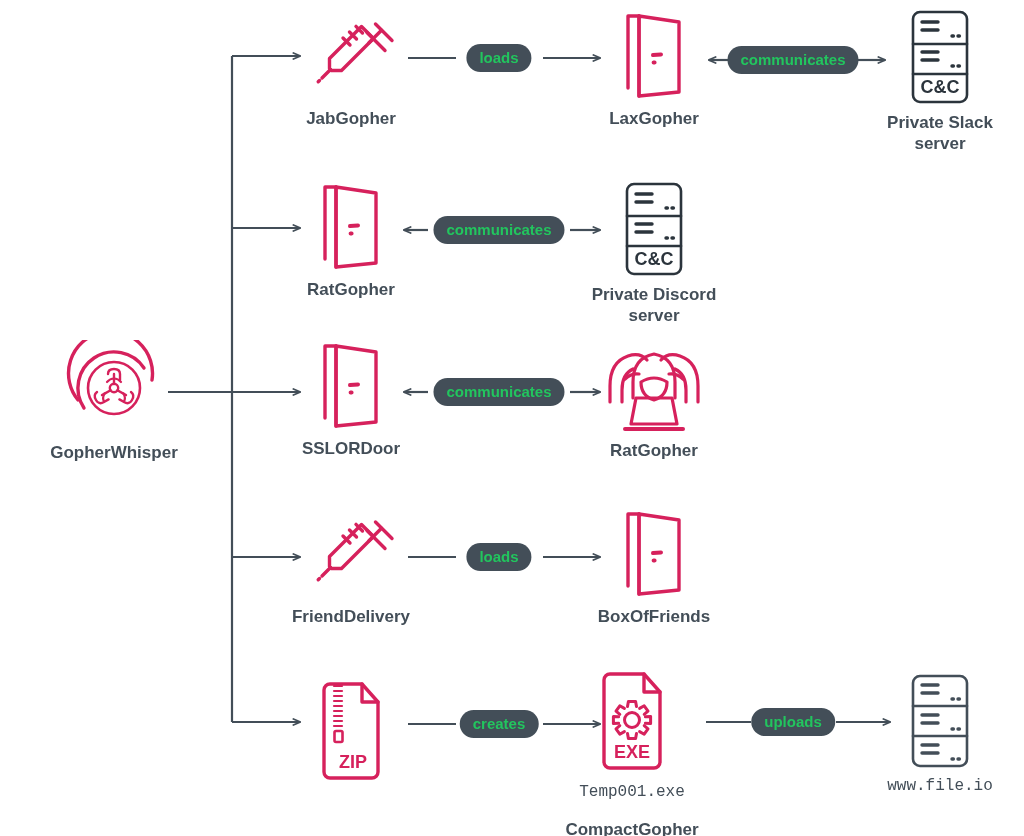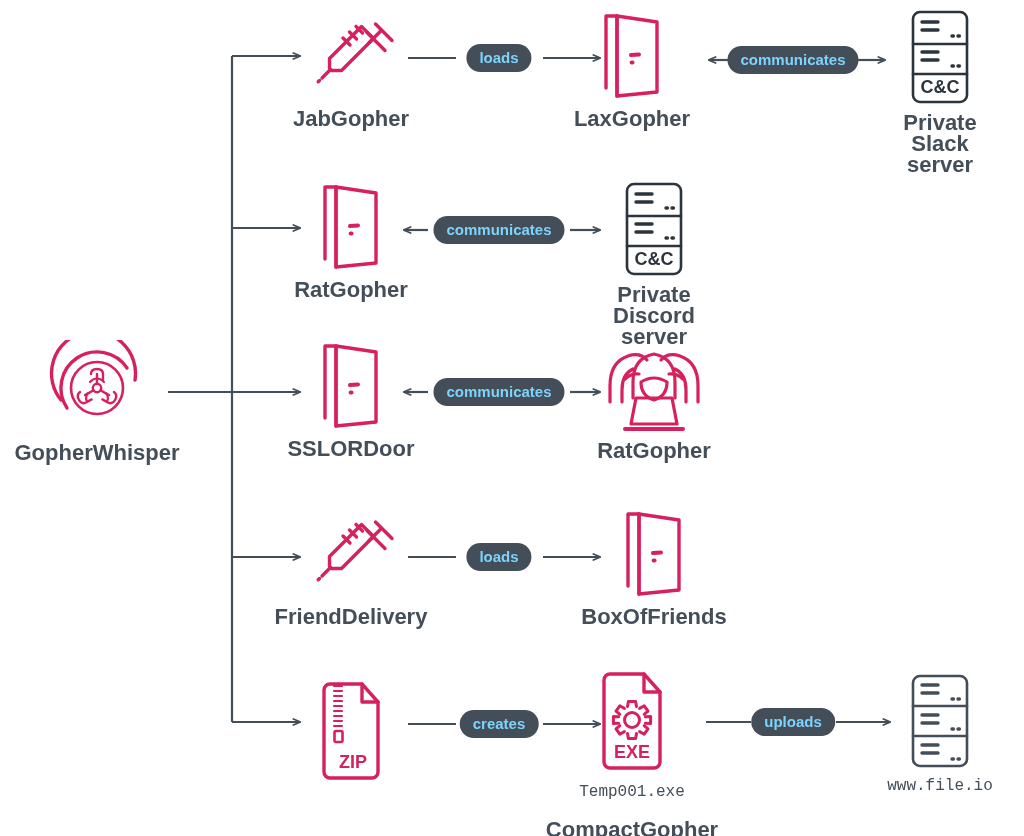--- a/index.html
+++ b/index.html
@@ -27,37 +27,37 @@
   .node .glyph {
     display: block;
     line-height: 0;
   }
   .node .caption {
     margin-top: 6px;
     text-align: center;
     color: #434e58;
     font-family: "Liberation Sans", sans-serif;
     font-weight: bold;
-    font-size: 22px;
+    font-size: 17px;
     line-height: 21px;
     white-space: pre-line;
   }
   .node .caption.mono {
     font-family: "Liberation Mono", monospace;
     font-weight: normal;
     font-size: 16px;
     margin-top: 6px;
   }
   .node .caption.sub {
     margin-top: 16px;
   }
   .pill {
     position: absolute;
     background: #434e58;
-    color: #7dd3fc;
+    color: #22c55e;
     border-radius: 999px;
     font-family: "Liberation Sans", sans-serif;
     font-weight: bold;
     font-size: 15px;
     line-height: 15px;
     padding: 6px 13px 7px 13px;
     white-space: nowrap;
     transform: translate(-50%, -50%);
     text-align: center;
   }
@@ -120,21 +120,21 @@
   </svg>
 
   <div class="pill" style="left:499px; top:58px;">loads</div>
   <div class="pill" style="left:793px; top:60px;">communicates</div>
   <div class="pill" style="left:499px; top:230px;">communicates</div>
   <div class="pill" style="left:499px; top:392px;">communicates</div>
   <div class="pill" style="left:499px; top:557px;">loads</div>
   <div class="pill" style="left:499px; top:724px;">creates</div>
   <div class="pill" style="left:793px; top:722px;">uploads</div>
 
-  <div class="node" style="left:22px; top:340px; width:150px;">
+  <div class="node" style="left:39px; top:340px; width:150px;">
     <span class="glyph">
       <svg width="96" height="96" viewBox="0 0 96 96" fill="none" stroke="#D6215C" stroke-width="3.4" stroke-linecap="round" stroke-linejoin="round">
         <path d="M18 68 A34 34 0 1 1 78 28"></path>
         <path d="M12 60 A42 42 0 1 1 86 40" stroke-width="3.4"></path>
         <circle cx="48" cy="48" r="26" stroke-width="2.6"></circle>
 
         <circle cx="48" cy="48" r="4.2" stroke-width="2.4"></circle>
         <path d="M48 44 L48 34 M42 34 Q42 29 48 29 Q54 29 54 34 L54 40" stroke-width="2.4" fill="none"></path>
         <path d="M44.6 50.2 L36 55.1 M31 52 Q27 55 30 60 Q33 65 38 62 L42.6 59.4" stroke-width="2.4" fill="none"></path>
         <path d="M51.4 50.2 L60 55.1 M65 52 Q69 55 66 60 Q63 65 58 62 L53.4 59.4" stroke-width="2.4" fill="none"></path>
@@ -159,21 +159,21 @@
         <path d="M76.5 20.2 L64 32.8"></path>
 
         <path d="M38 28 L45 35"></path>
         <path d="M44.5 22 L51.5 29"></path>
         <path d="M51 16.4 L57.5 23"></path>
       </svg>
     </span>
     <span class="caption">JabGopher</span>
   </div>
 
-  <div class="node" style="left:572px; top:10px; width:120px;">
+  <div class="node" style="left:594px; top:10px; width:120px;">
     <span class="glyph">
       <svg width="78" height="92" viewBox="0 0 78 92" fill="none" stroke="#D6215C" stroke-width="3.4" stroke-linecap="round" stroke-linejoin="round">
         <path d="M24 6 L24 86"></path>
         <path d="M24 6 L13 6 L13 78"></path>
         <path d="M24 6 L64 12 L64 82 L24 86 Z"></path>
         <path d="M38 45 L46 44.4" stroke-width="4"></path>
         <path d="M38.6 52.6 L39.6 52.5" stroke-width="4"></path>
       </svg>
     </span>
     <span class="caption">LaxGopher</span>

